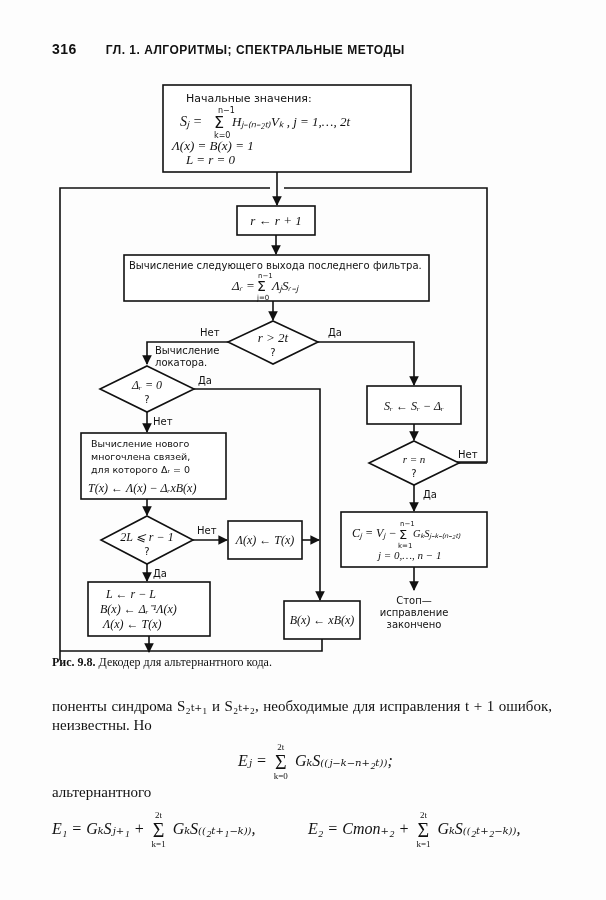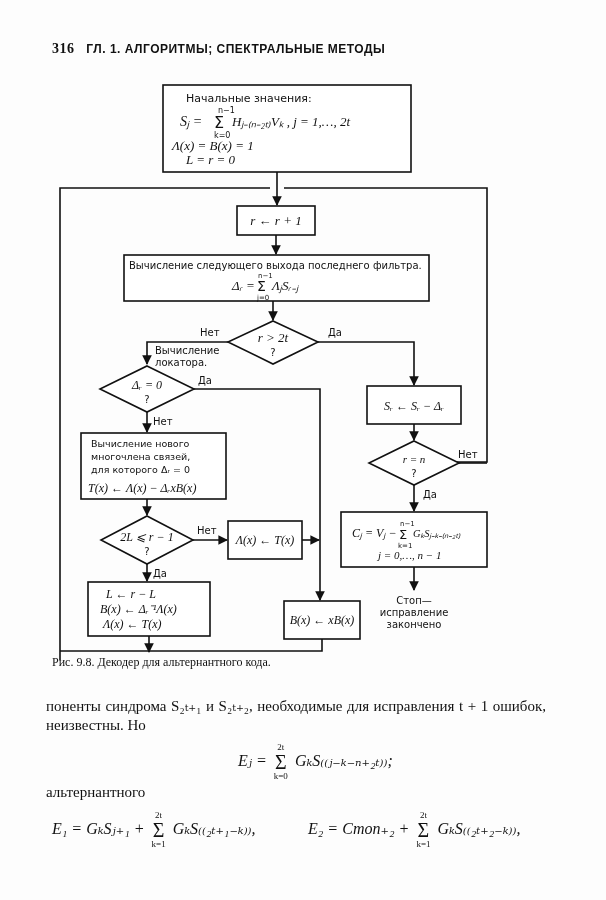--- a/index.html
+++ b/index.html
@@ -1,28 +1,28 @@
 <!DOCTYPE html>
 <html><head>
 <meta charset="utf-8">
 <style>
   html, body { margin: 0; padding: 0; background: #fdfdfd; }
   body { width: 606px; height: 900px; position: relative; overflow: hidden;
          font-family: "Liberation Serif", "DejaVu Serif", serif; color: #111; }
   .header { position: absolute; left: 52px; top: 41px; font-family: "Liberation Sans", sans-serif;
             font-weight: bold; font-size: 12px; letter-spacing: 0.5px; }
-  .header .pnum { font-size: 14px; margin-right: 8px; font-family: Liberation Serif, serif; }
+  .header .pnum { font-size: 14px; margin-right: 25px; }
   svg.flow { position: absolute; left: 0; top: 0; }
   svg.flow text { font-family: "DejaVu Sans", sans-serif; fill: #111; }
   svg.flow .math { font-family: "Liberation Serif", serif; font-style: italic; }
   svg.flow .box { fill: #fff; stroke: #111; stroke-width: 1.6; }
   svg.flow .line { fill: none; stroke: #111; stroke-width: 1.6; }
   .caption { position: absolute; left: 52px; top: 655px; font-size: 12px; }
-  .caption b { font-weight: normal; }
-  .para { position: absolute; left: 46px; width: 500px; font-size: 15px; line-height: 19px; text-align: justify; }
+  .caption b { font-weight: bold; }
+  .para { position: absolute; left: 52px; width: 500px; font-size: 15px; line-height: 19px; text-align: justify; }
   .eq { position: absolute; font-size: 16px; font-style: italic; }
 </style>
 </head>
 <body>
 
 <div class="header">
   <span class="pnum">316</span>
   <span>ГЛ. 1. АЛГОРИТМЫ; СПЕКТРАЛЬНЫЕ МЕТОДЫ</span>
 </div>
 

